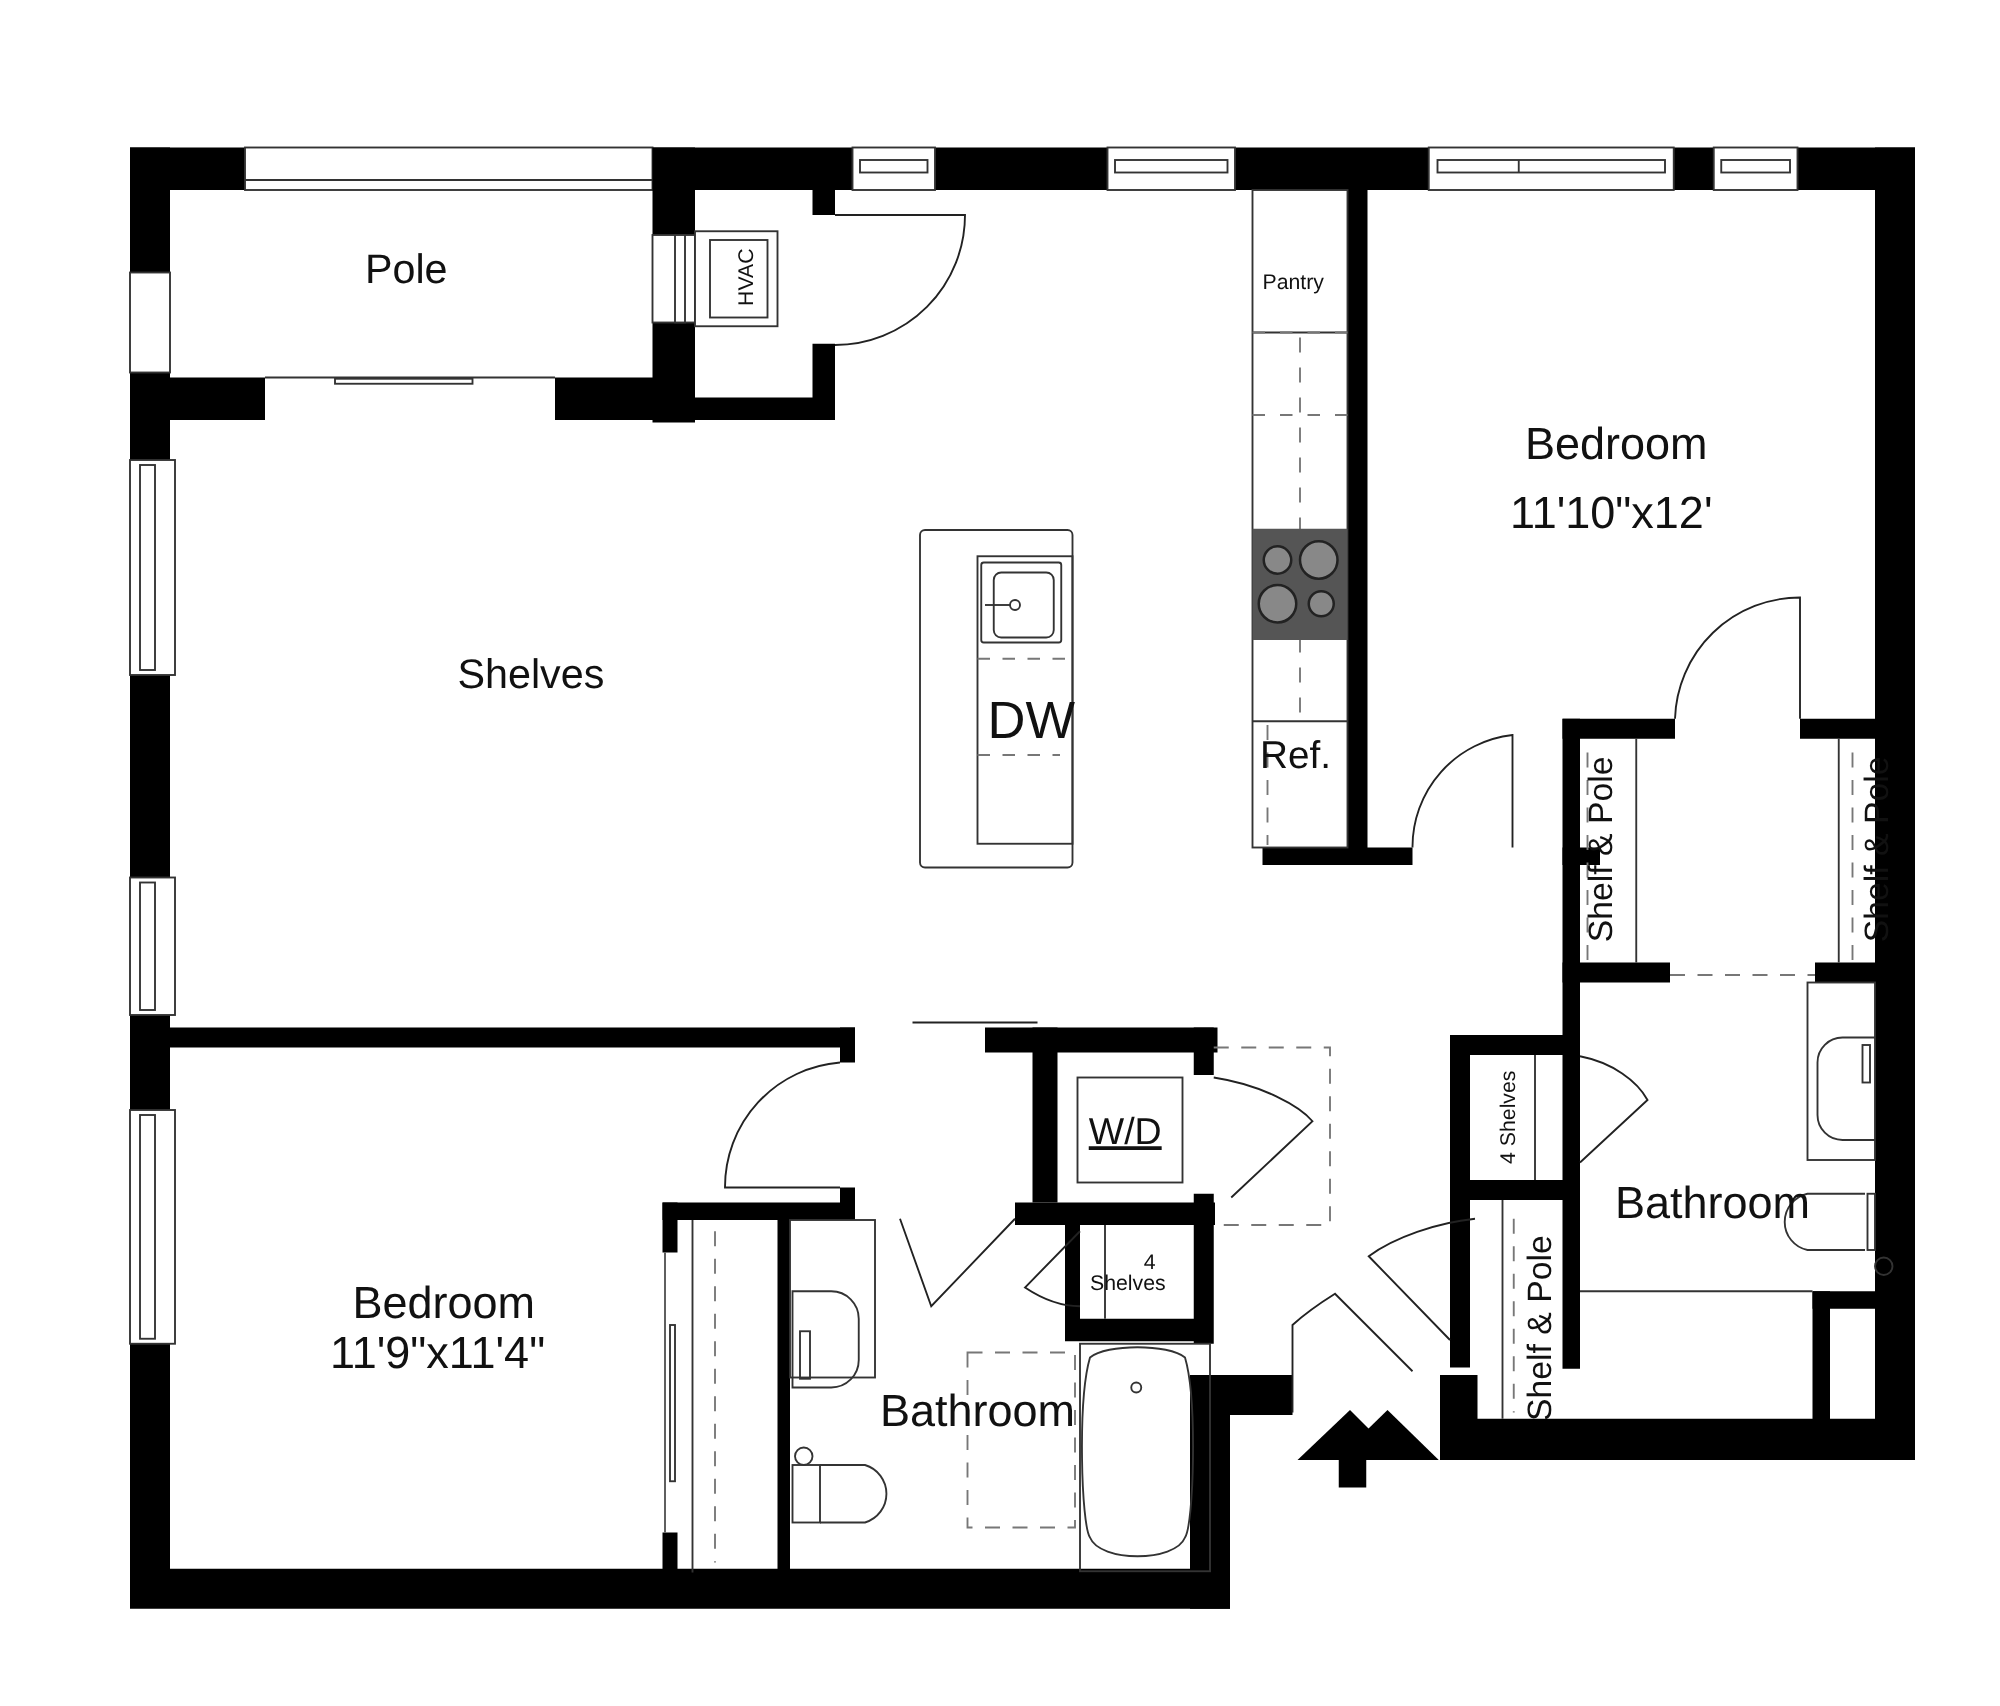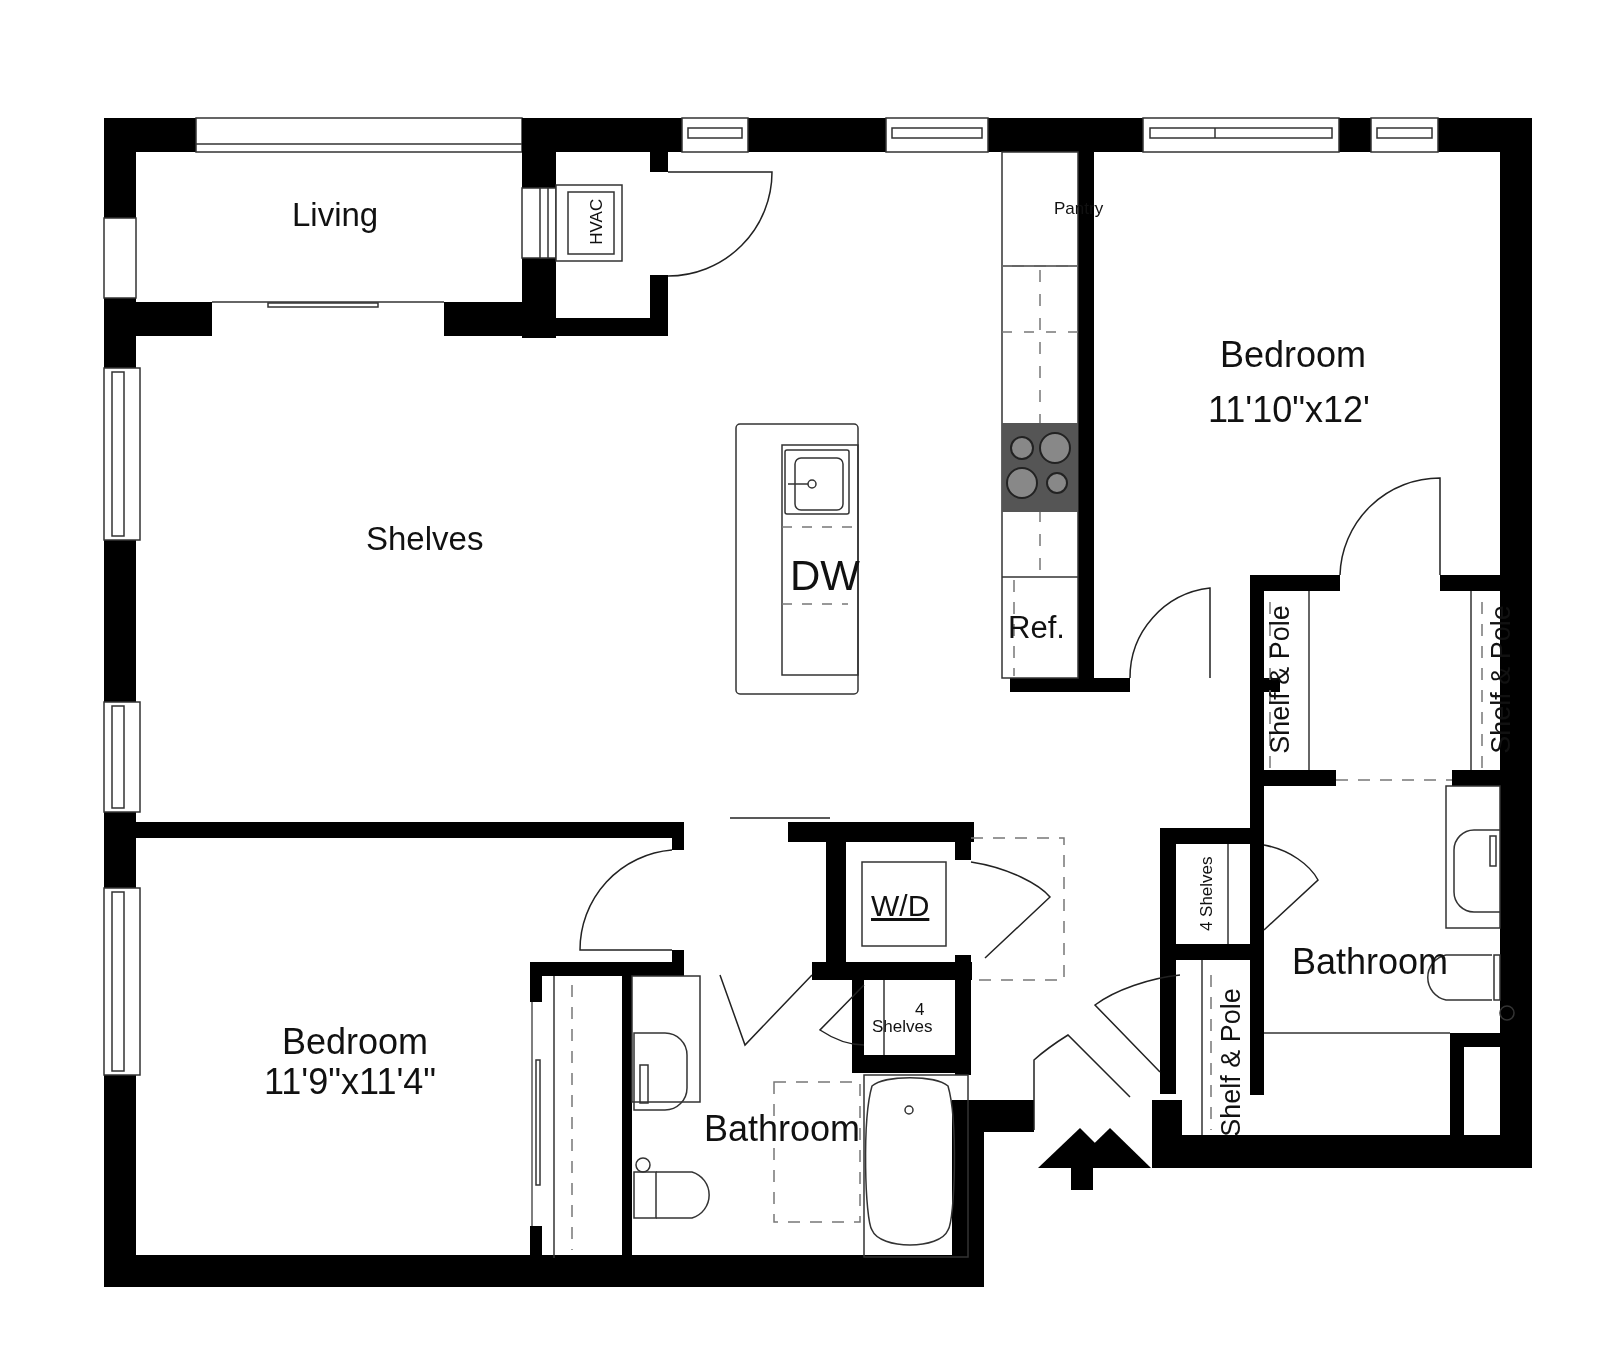--- a/index.html
+++ b/index.html
@@ -202,26 +202,26 @@
     <line x1="1264" y1="1033" x2="1450" y2="1033"></line>
   </g>
 
   <g fill="#000">
     <polygon points="1069,1168 1110,1128 1151,1168 1084,1168"></polygon>
     <polygon points="1038,1168 1080,1128 1120,1168"></polygon>
     <rect x="1071" y="1166" width="22" height="24"></rect>
   </g>
 </svg>
 
-<div class="lbl room-xl" style="left:292px;top:196px;">Living</div>
+<div class="lbl room-xl" style="left:292px;top:196px;">Pole</div>
 <div class="lbl room-sm vert" style="left:572px;top:212px;width:50px;">HVAC</div>
 <div class="lbl room-xl" style="left:366px;top:520px;">Shelves</div>
-<div class="lbl room-sm" style="left:1010px;top:199px;margin-left:44px;">Pantry</div>
+<div class="lbl room-sm" style="left:1010px;top:216px;">Pantry</div>
 <div class="lbl room-md" style="left:790px;top:552px;font-size:42px;">DW</div>
-<div class="lbl room-md" style="left:1008px;top:610px;font-size:31px;">Ref.</div>
+<div class="lbl room-md" style="left:1008px;top:586px;font-size:31px;">Ref.</div>
 
 <div class="lbl room-lg" style="left:1220px;top:318px;">Bedroom</div>
 <div class="lbl room-lg" style="left:1208px;top:373px;">11'10"x12'</div>
 
 <div class="lbl room-lg" style="left:282px;top:1005px;">Bedroom</div>
 <div class="lbl room-lg" style="left:264px;top:1045px;">11'9"x11'4"</div>
 
 <div class="lbl room-md" style="left:871px;top:889px;font-size:30px;text-decoration:underline;">W/D</div>
 <div class="lbl room-sm" style="left:915px;top:1000px;">4</div>
 <div class="lbl room-sm" style="left:872px;top:1017px;">Shelves</div>

